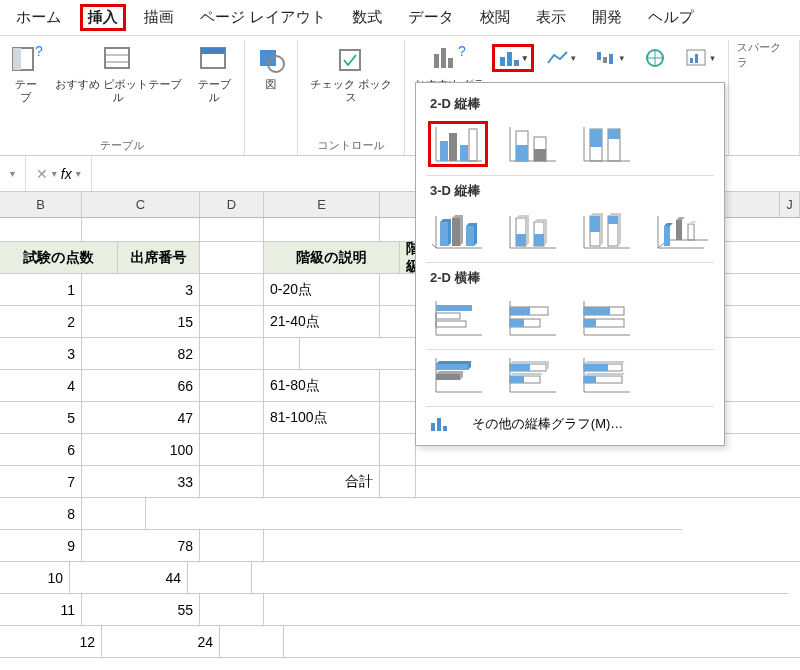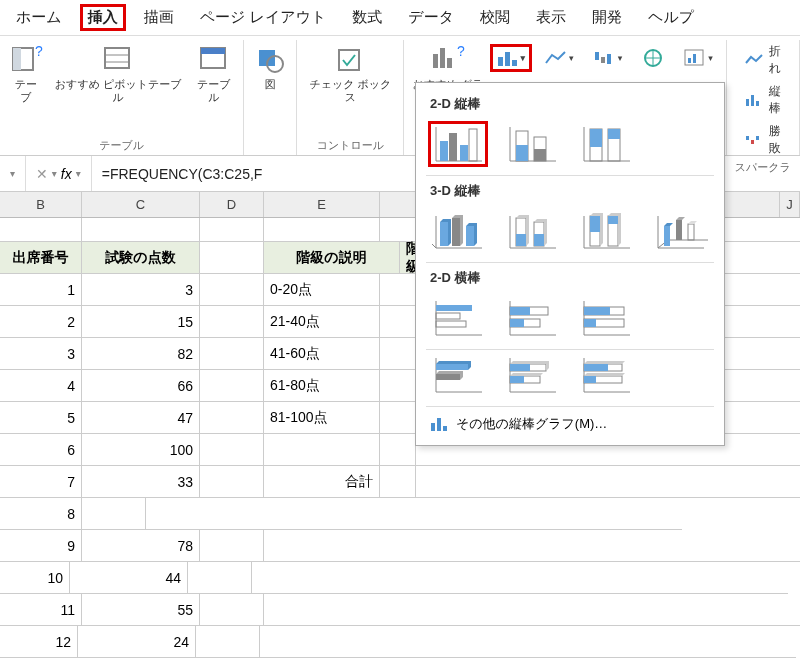--- a/index.html
+++ b/index.html
@@ -41,21 +41,21 @@
 .num { justify-content: flex-end; }
 
 .chart-menu {
   position: absolute; left: 415px; top: 82px; width: 310px; background: #fff;
   border: 1px solid #aaa; box-shadow: 3px 3px 6px rgba(0,0,0,.15); padding: 6px 10px 10px 10px;
 }
 .chart-menu .sect-title { font-size: 13px; font-weight: bold; color: #333; padding: 6px 4px; }
 .chart-menu .opts { display: flex; gap: 18px; padding: 4px 4px 10px 4px; border-bottom: 1px solid #ddd; }
 .chart-menu .opts:last-of-type { border-bottom: none; }
 .chart-menu .opt { width: 56px; height: 42px; display: flex; align-items: flex-end; justify-content: center; }
-.chart-menu .more { display: flex; align-items: center; gap: 8px; padding: 8px 4px 2px 4px; font-size: 13px; }
+.chart-menu .more { display: flex; align-items: center; gap: 24px; padding: 8px 4px 2px 4px; font-size: 13px; }
 
 svg { overflow: visible; }
 </style>
 </head>
 <body>
 
 <div class="ribbon-tabs">
   <span class="tab">ホーム</span>
   <span class="tab highlight-red">挿入</span>
   <span class="tab">描画</span>
@@ -191,81 +191,56 @@
             </span>
         </div>
       </div>
     </div>
     <div class="group-label">&nbsp;</div>
   </div>
 
   <div style="flex:1"></div>
 
   <div class="rgroup" style="border-right:1px solid #ddd;border-left:1px solid #ddd">
-    <div class="spark-group">
-      <div class="spark-item">
-          <svg width="18" height="14">
-            <path d="M1 10 L6 4 L11 8 L17 2" stroke="#4a90d0" fill="none" stroke-width="2"></path>
-          </svg>
-          <span class="txt">折れ</span>
-        </div>
-      <div class="spark-item">
-          <svg width="18" height="14">
-            <rect x="1" y="6" width="3" height="7" fill="#4a90d0"></rect>
-            <rect x="6" y="2" width="3" height="11" fill="#4a90d0"></rect>
-            <rect x="11" y="8" width="3" height="5" fill="#4a90d0"></rect>
-          </svg>
-          <span class="txt">縦棒</span>
-        </div>
-      <div class="spark-item">
-          <svg width="18" height="14">
-            <rect x="1" y="3" width="3" height="4" fill="#4a90d0"></rect>
-            <rect x="6" y="7" width="3" height="4" fill="#d04a4a"></rect>
-            <rect x="11" y="3" width="3" height="4" fill="#4a90d0"></rect>
-          </svg>
-          <span class="txt">勝敗</span>
-        </div>
-    </div>
     <div class="group-label">スパークラ</div>
   </div>
 </div>
 
 <div class="formula-bar">
   <div class="fb-seg">
       <span class="c">▾</span>
     </div>
   <div class="fb-seg">
       <span style="color:#999">✕</span>
       <span class="c">▾</span>
       <span style="font-style:italic">fx</span>
       <span class="c">▾</span>
     </div>
-  <div class="formula-text">=FREQUENCY(C3:C25,F</div>
 </div>
 
 <div class="sheet" style="position:relative;height:480px">
   <div class="col-headers">
     <div class="col-h" style="width:82px">B</div>
     <div class="col-h" style="width:118px">C</div>
     <div class="col-h" style="width:64px">D</div>
     <div class="col-h" style="width:116px">E</div>
     <div class="col-h" style="width:400px"></div>
     <div class="col-h" style="width:20px">J</div>
   </div>
   <div class="grid">
     <div class="row" style="height:24px">
       <div class="cell" style="width:82px"></div>
       <div class="cell" style="width:118px"></div>
       <div class="cell" style="width:64px"></div>
       <div class="cell" style="width:116px"></div>
       <div class="cell" style="width:420px;border-right:none"></div>
     </div>
     <div class="row">
+      <div class="cell hcell" style="width:118px">試験の点数</div>
       <div class="cell hcell" style="width:82px">出席番号</div>
-      <div class="cell hcell" style="width:118px">試験の点数</div>
       <div class="cell" style="width:64px"></div>
       <div class="cell hcell" style="width:136px">階級の説明</div>
       <div class="cell hcell" style="width:36px">階級</div>
       <div class="cell" style="width:384px;border-right:none"></div>
     </div>
     <div id="data-rows">
         <div class="row">
        <div class="cell num" style="width:82px">1</div>
        <div class="cell num" style="width:118px">3</div>
        <div class="cell" style="width:64px"></div>
@@ -278,21 +253,20 @@
        <div class="cell num" style="width:118px">15</div>
        <div class="cell" style="width:64px"></div>
        <div class="cell" style="width:116px">21-40点</div>
           <div class="cell" style="width:36px"></div>
           <div class="cell" style="width:384px;border-right:none"></div>
      </div>
         <div class="row">
        <div class="cell num" style="width:82px">3</div>
        <div class="cell num" style="width:118px">82</div>
        <div class="cell" style="width:64px"></div>
-       <div class="cell" style="width:116px">41-60点</div>
           <div class="cell" style="width:36px"></div>
           <div class="cell" style="width:384px;border-right:none"></div>
      </div>
         <div class="row">
        <div class="cell num" style="width:82px">4</div>
        <div class="cell num" style="width:118px">66</div>
        <div class="cell" style="width:64px"></div>
        <div class="cell" style="width:116px">61-80点</div>
           <div class="cell" style="width:36px"></div>
           <div class="cell" style="width:384px;border-right:none"></div>
@@ -338,21 +312,21 @@
        <div class="cell" style="width:64px"></div>
        <div class="cell" style="width:536px;border-right:none"></div>
      </div>
         <div class="row">
        <div class="cell num" style="width:82px">11</div>
        <div class="cell num" style="width:118px">55</div>
        <div class="cell" style="width:64px"></div>
        <div class="cell" style="width:536px;border-right:none"></div>
      </div>
         <div class="row">
-       <div class="cell num" style="width:78px">12</div>
+       <div class="cell num" style="width:102px">12</div>
        <div class="cell num" style="width:118px">24</div>
        <div class="cell" style="width:64px"></div>
        <div class="cell" style="width:536px;border-right:none"></div>
      </div>
       </div>
   </div>
 </div>
 
 <div class="chart-menu">
   <div class="sect-title">2-D 縦棒</div>

